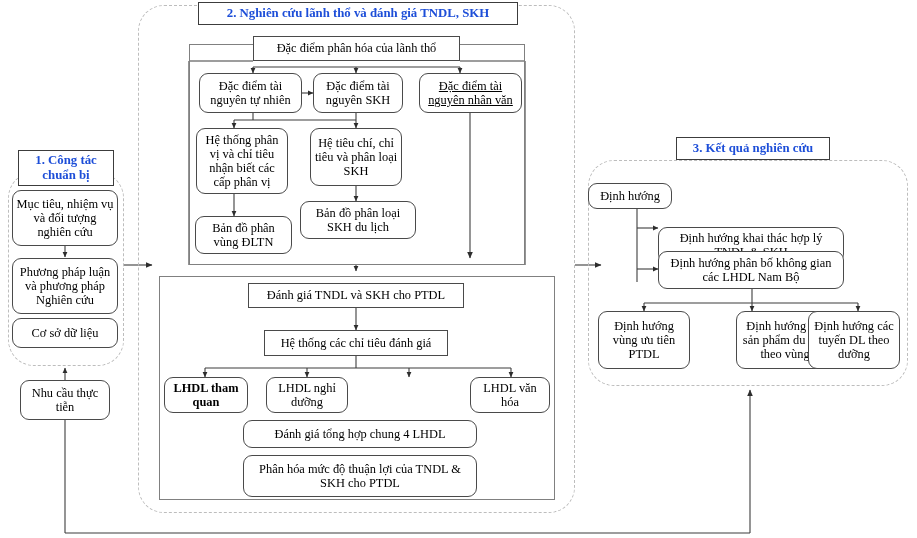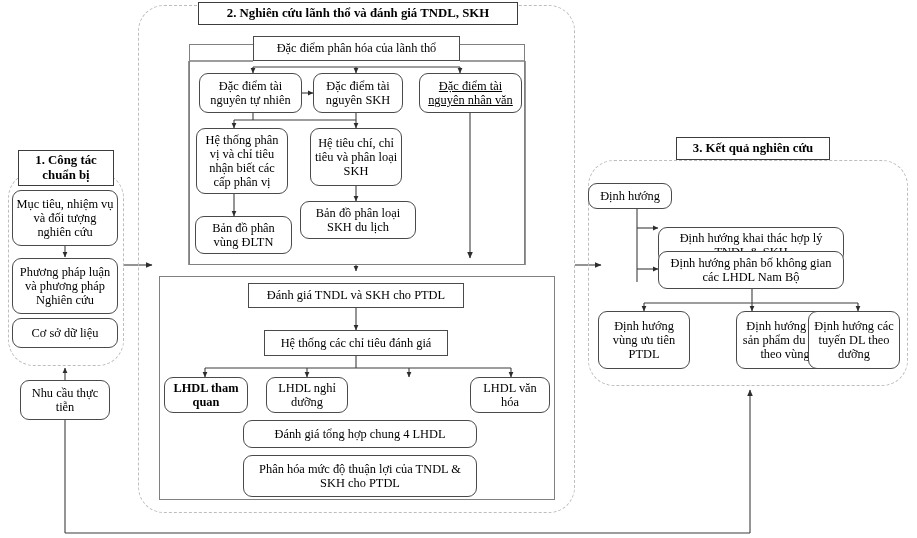--- a/index.html
+++ b/index.html
@@ -5,21 +5,21 @@
   html,body{margin:0;padding:0;background:#ffffff;}
   body{font-family:"Liberation Serif","DejaVu Serif",serif;}
   #canvas{position:relative;width:917px;height:538px;background:#fff;overflow:hidden;}
   svg#wires{position:absolute;left:0;top:0;width:917px;height:538px;pointer-events:none;}
   .node{position:absolute;box-sizing:border-box;border:1px solid #4a4a4a;background:#fff;
         display:flex;align-items:center;justify-content:center;text-align:center;
         font-size:12.4px;line-height:1.13;color:#000000;padding:1px 3px;z-index:3;}
   .rounded{border-radius:9px;}
   .sect-title{position:absolute;box-sizing:border-box;border:1px solid #3c3c3c;background:#fff;
         display:flex;align-items:center;justify-content:center;text-align:center;
-        font-weight:bold;font-size:12.8px;line-height:1.14;color:#000000;z-index:6;padding:1px 4px;}
+        font-weight:bold;font-size:12.8px;line-height:1.14;color:#1d4ed8;z-index:6;padding:1px 4px;}
   .dashzone{position:absolute;box-sizing:border-box;border:1px dashed #bdbdbd;border-radius:26px;z-index:1;}
   .plainrect{position:absolute;box-sizing:border-box;border:1px solid #808080;background:transparent;z-index:2;}
 </style>
 </head>
 <body>
 
 <div id="canvas">
 
   <div class="dashzone" style="left:8px;top:172px;width:116px;height:194px;"></div>
   <div class="dashzone" style="left:138px;top:5px;width:437px;height:508px;"></div>

